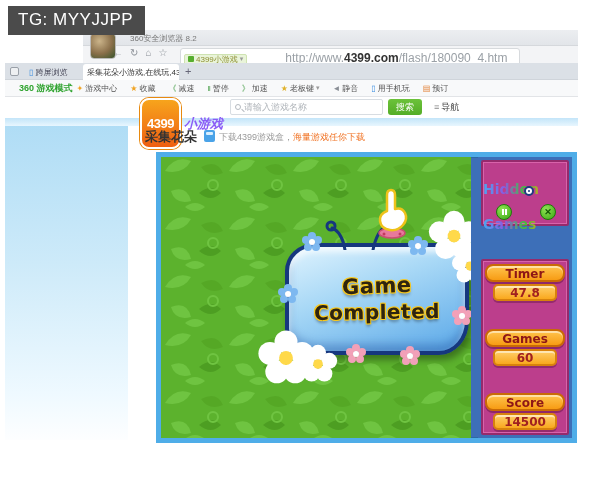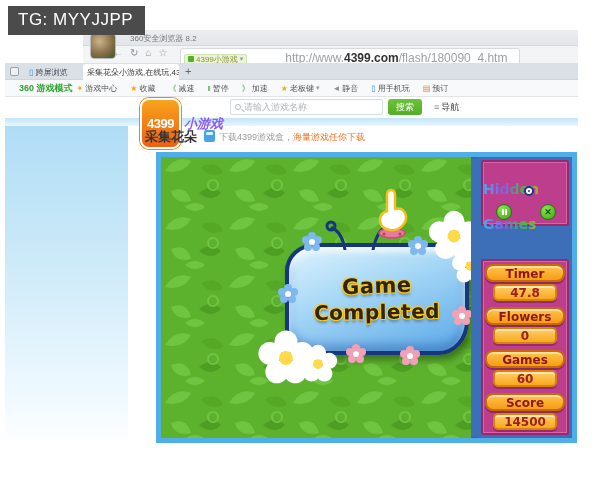--- a/index.html
+++ b/index.html
@@ -312,24 +312,20 @@
               <span class="btn-green btn-pause"></span>
               <span class="btn-green btn-sound">✕</span>
             </div>
 
             <div class="panel panel-stats">
               <div class="stat">
                 <div class="stat-label">Timer</div>
                 <div class="stat-value">47.8</div>
               </div>
               <div class="stat">
-                <div class="stat-label">Flowers</div>
-                <div class="stat-value">0</div>
-              </div>
-              <div class="stat">
                 <div class="stat-label">Games</div>
                 <div class="stat-value">60</div>
               </div>
               <div class="stat">
                 <div class="stat-label">Score</div>
                 <div class="stat-value">14500</div>
               </div>
             </div>
           </div>
 

